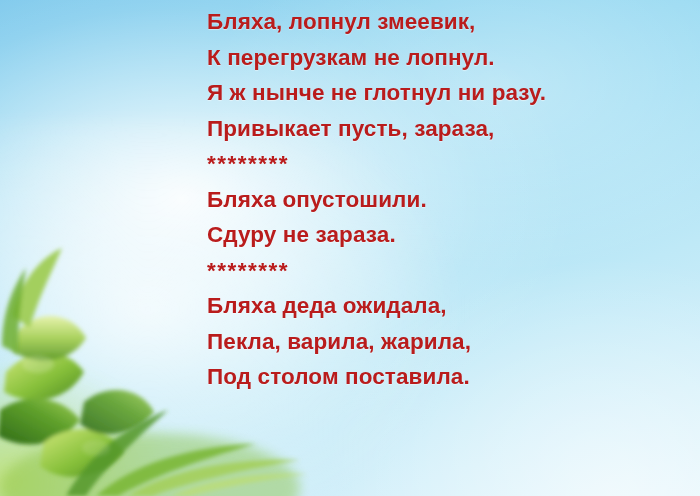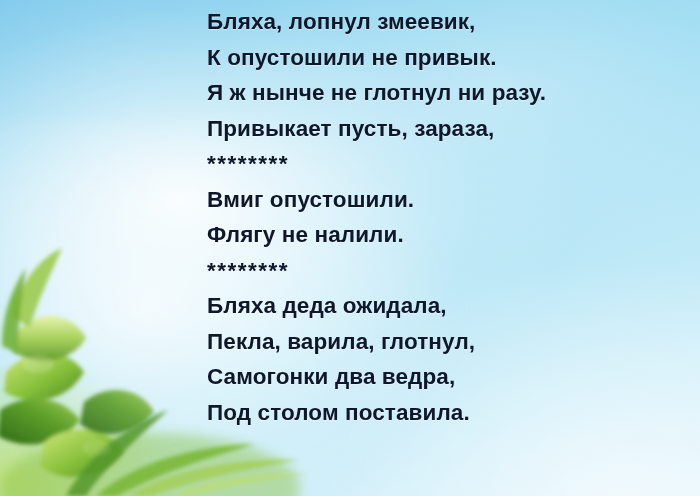--- a/index.html
+++ b/index.html
@@ -53,21 +53,21 @@
   }
   .text-block {
     position: absolute;
     left: 207px;
     top: 4px;
     width: 470px;
   }
   .line {
     font-size: 22.5px;
     line-height: 35.5px;
-    color: #0f172a;
+    color: #b91c1c;
     font-weight: 600;
     white-space: pre;
     letter-spacing: 0.1px;
     text-shadow: 0 1px 1px rgba(255,255,255,0.45);
   }
   .line.sep {
     letter-spacing: 1.5px;
     font-weight: 700;
   }
 </style>
@@ -133,26 +133,25 @@
     </g>
 
     <g opacity="0.5">
       <ellipse cx="38" cy="168" rx="16" ry="9" fill="#ffffff" opacity="0.35" filter="url(#soft)"></ellipse>
       <ellipse cx="96" cy="252" rx="14" ry="8" fill="#ffffff" opacity="0.25" filter="url(#soft)"></ellipse>
     </g>
   </svg>
 
   <div class="text-block">
     <div class="line">Бляха, лопнул змеевик,</div>
-    <div class="line">К опустошили не привык.</div>
+    <div class="line">К перегрузкам не лопнул.</div>
     <div class="line">Я ж нынче не глотнул ни разу.</div>
     <div class="line">Привыкает пусть, зараза,</div>
     <div class="line sep">********</div>
-    <div class="line">Вмиг опустошили.</div>
-    <div class="line">Флягу не налили.</div>
+    <div class="line">Бляха опустошили.</div>
+    <div class="line">Сдуру не зараза.</div>
     <div class="line sep">********</div>
     <div class="line">Бляха деда ожидала,</div>
-    <div class="line">Пекла, варила, глотнул,</div>
-    <div class="line">Самогонки два ведра,</div>
+    <div class="line">Пекла, варила, жарила,</div>
     <div class="line">Под столом поставила.</div>
   </div>
 
 </div>
 
 </body></html>

